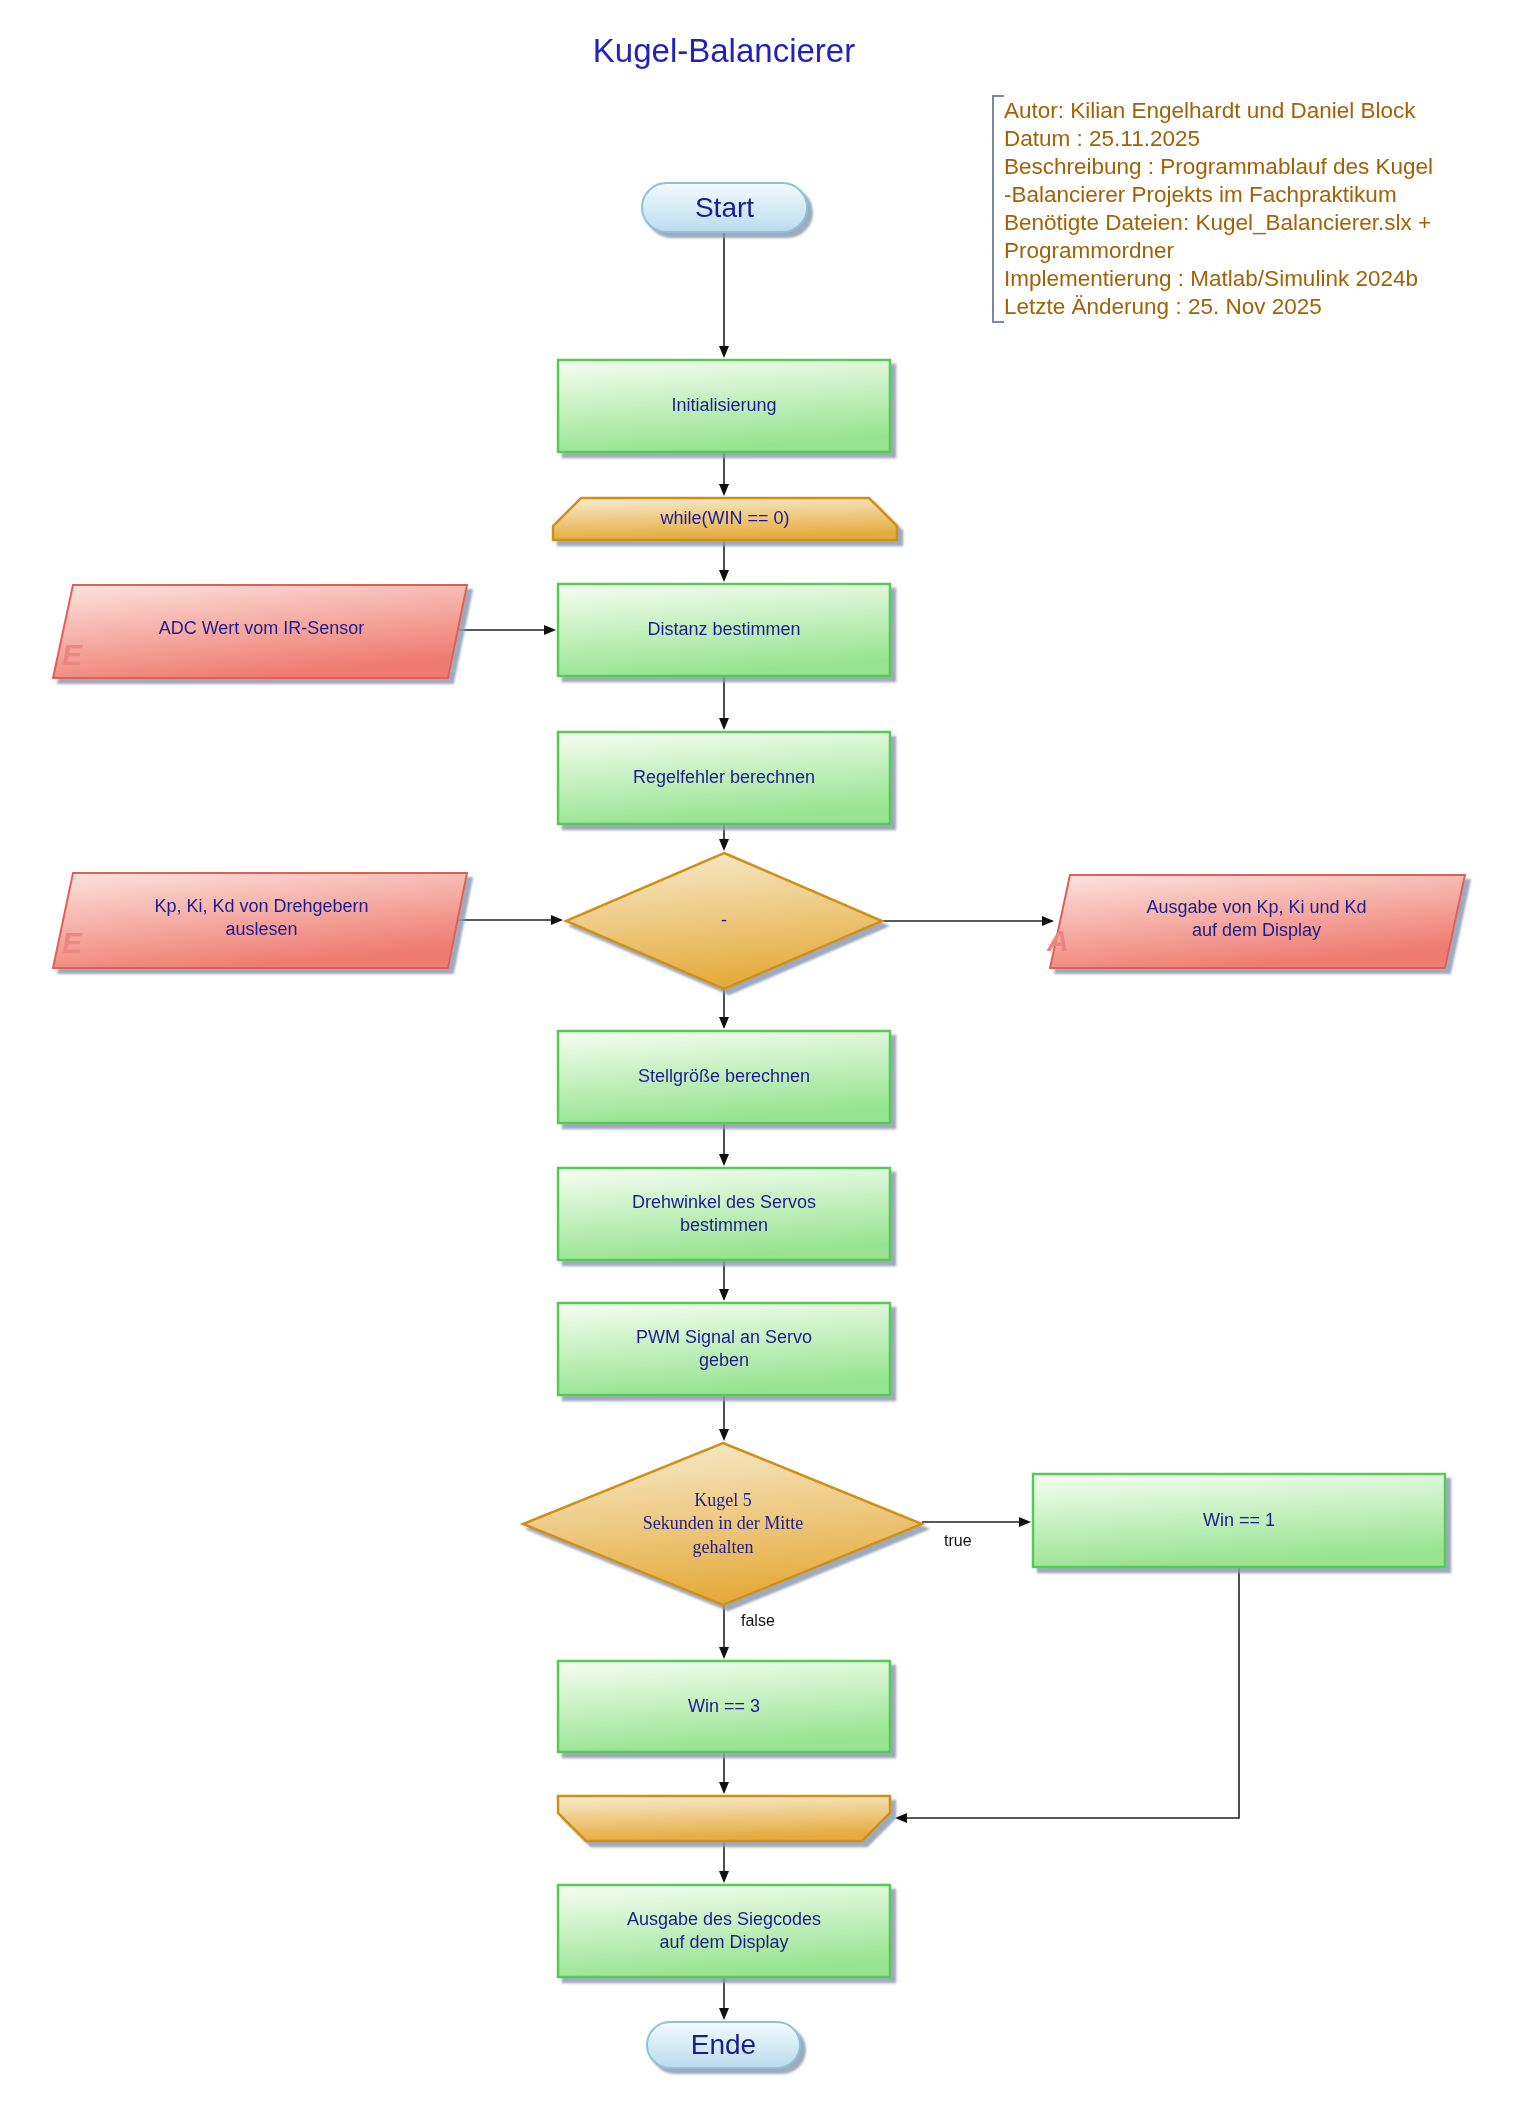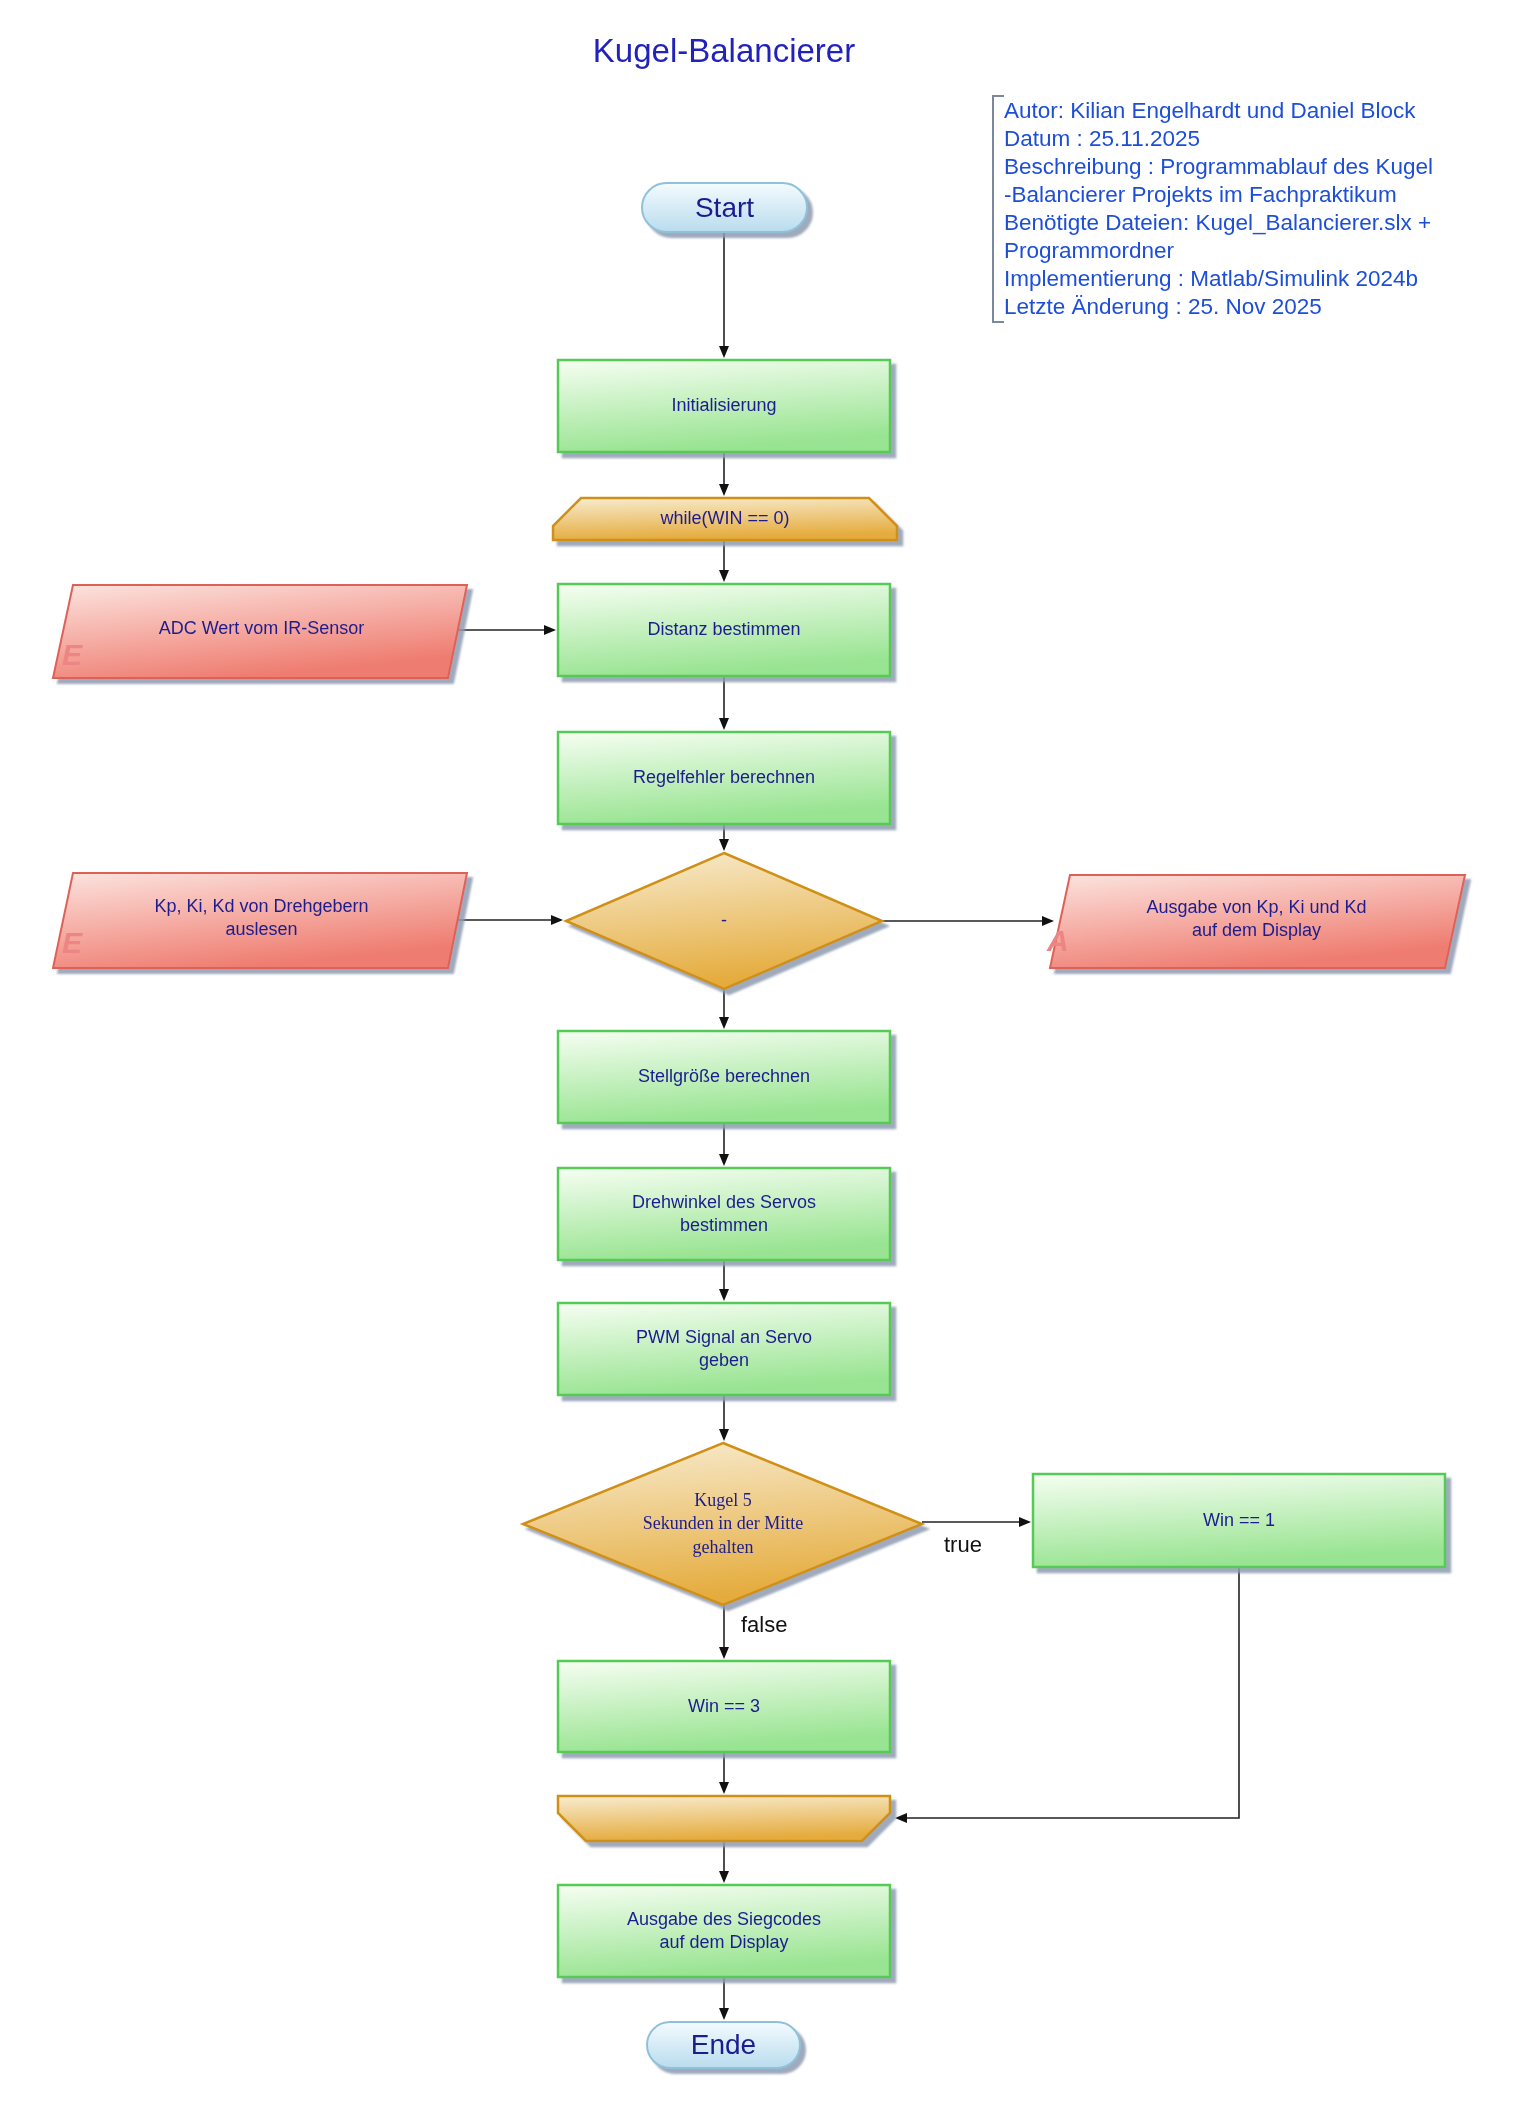--- a/index.html
+++ b/index.html
@@ -5,24 +5,24 @@
   html,body{margin:0;padding:0;background:#fff;}
   #page{position:relative;width:1539px;height:2110px;background:#ffffff;overflow:hidden;
         font-family:"Liberation Sans", sans-serif;}
   #shapes{position:absolute;left:0;top:0;}
   .lbl{position:absolute;display:flex;align-items:center;justify-content:center;
        text-align:center;color:#1c1c8f;font-size:18px;line-height:1.28;
        white-space:pre-line;pointer-events:none;}
   .oval-lbl{font-size:28px;}
   .title{position:absolute;left:424px;top:32px;width:600px;text-align:center;
          color:#2222bb;font-size:33px;}
-  .branch{position:absolute;color:#111111;font-size:22px;white-space:nowrap;}
+  .branch{position:absolute;color:#111111;font-size:16px;white-space:nowrap;}
   .io-marker{position:absolute;color:#ee8585;font-size:30px;font-weight:bold;
              font-style:italic;line-height:1;}
-  .infobox{position:absolute;left:1004px;top:97px;width:486px;color:#1d4ed8;
+  .infobox{position:absolute;left:1004px;top:97px;width:486px;color:#a16207;
            font-size:22.5px;line-height:28px;}
   .bracket{position:absolute;left:992px;top:95px;width:10px;height:224px;
            border-left:2px solid #7a88a0;border-top:2px solid #7a88a0;
            border-bottom:2px solid #7a88a0;}
 </style>
 </head>
 <body>
 
 <div id="page">
 

